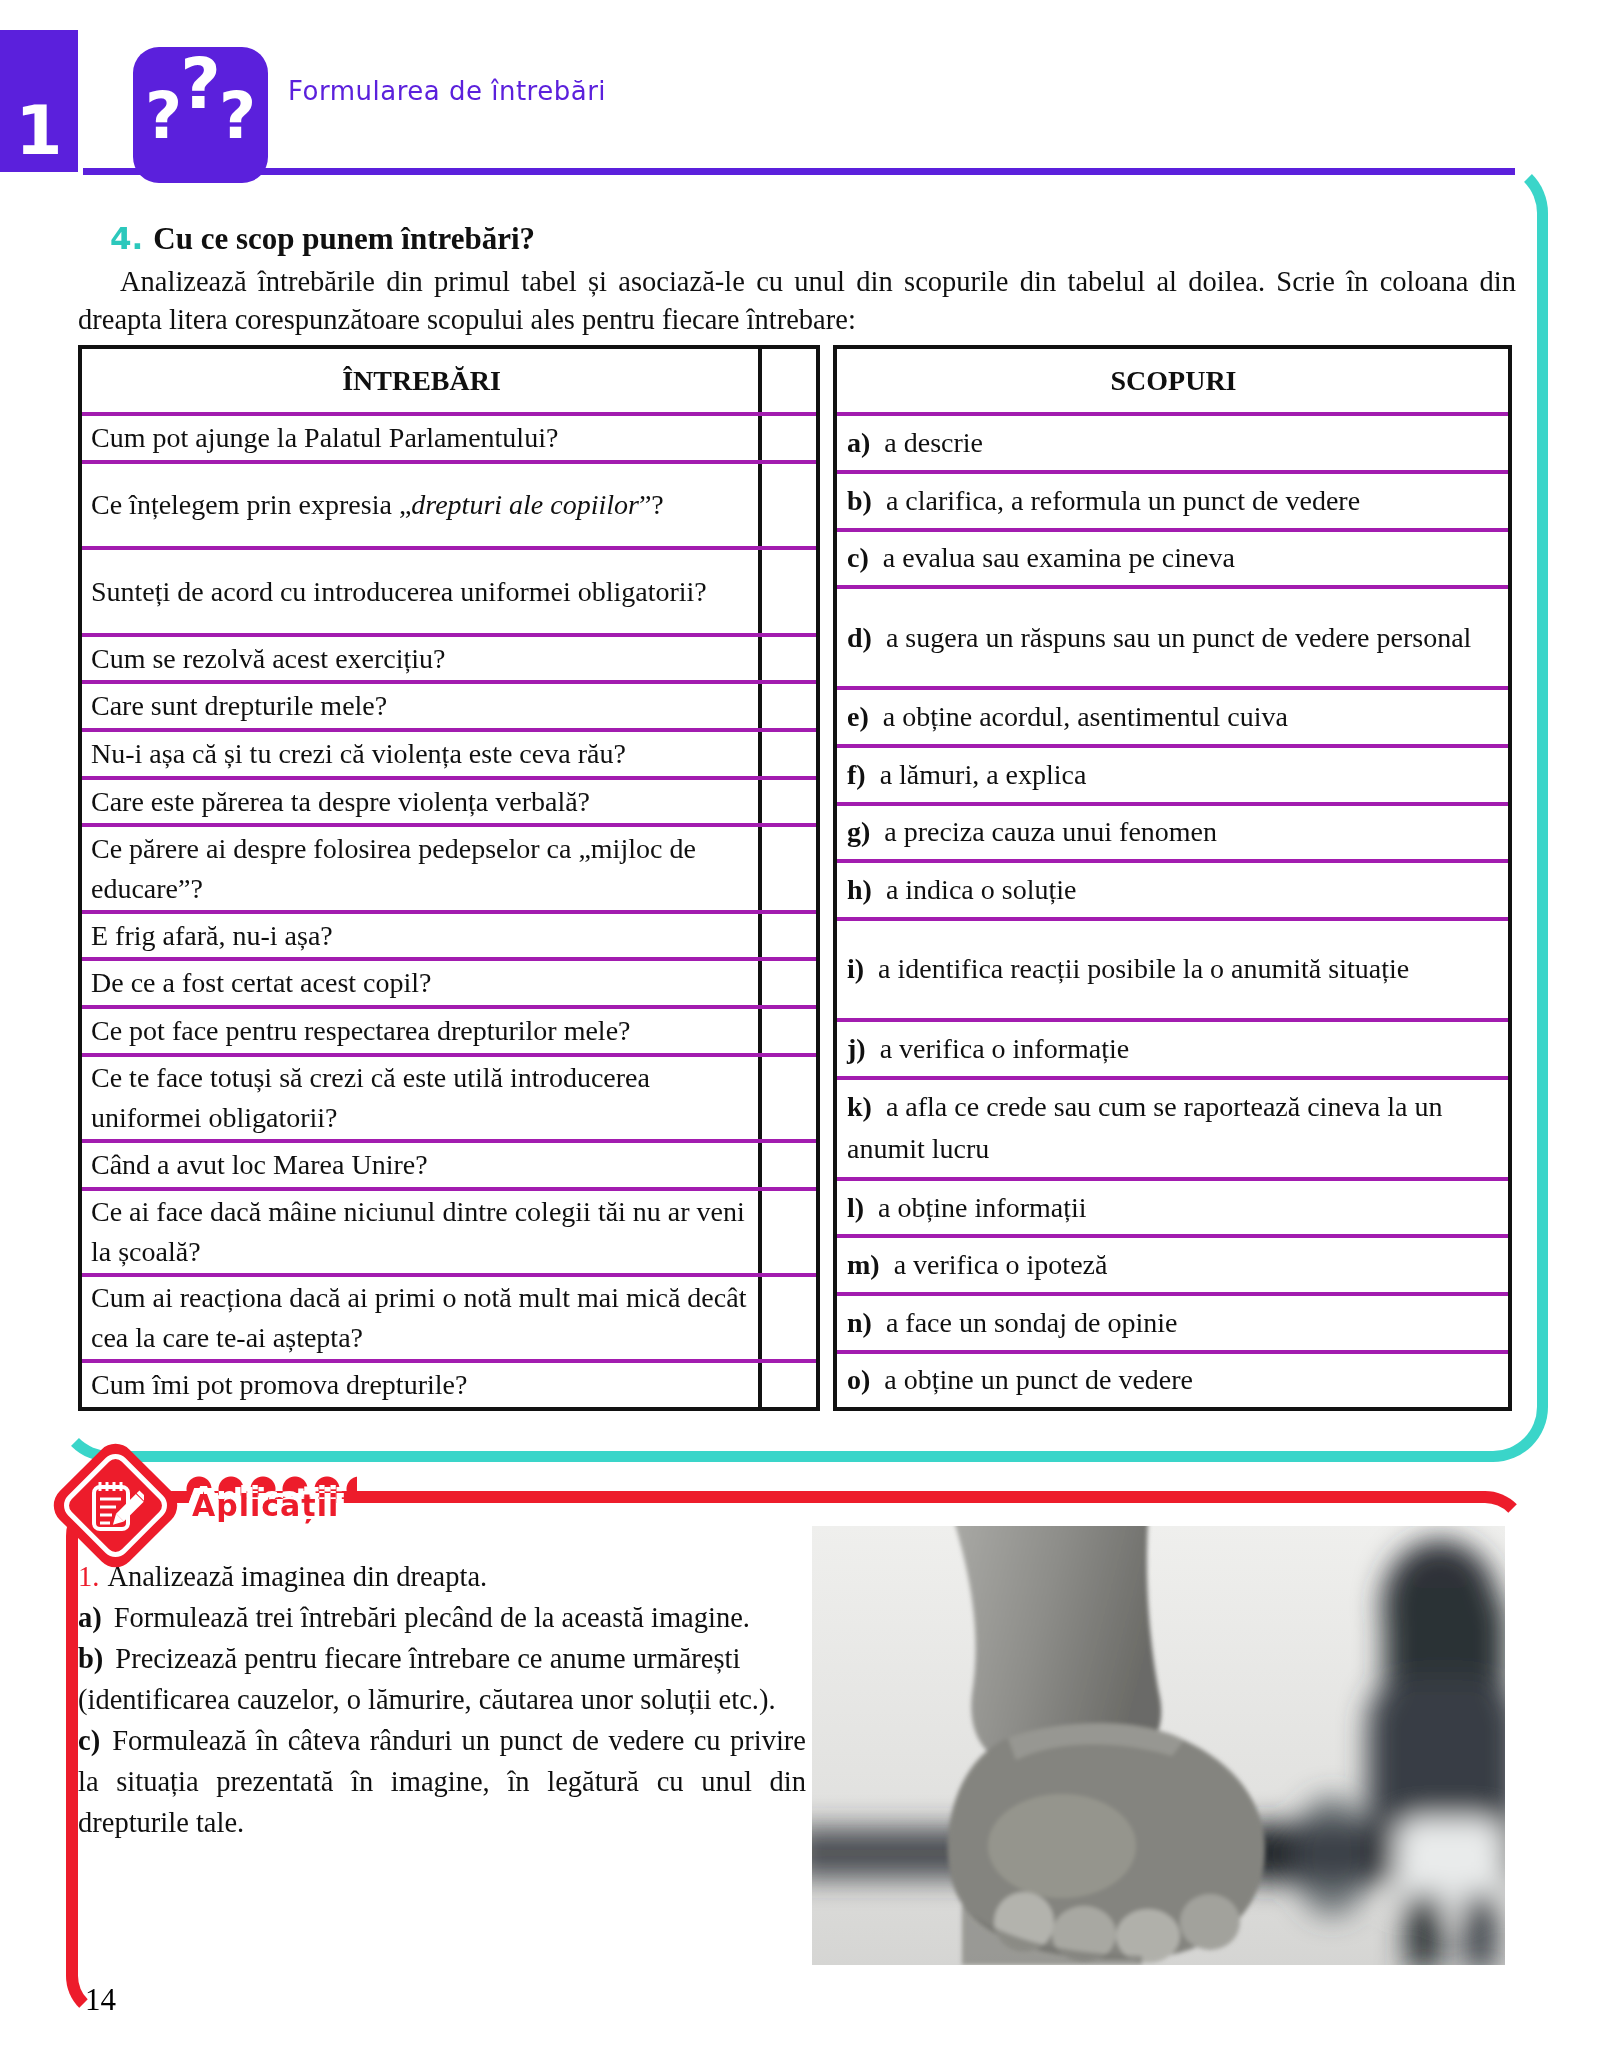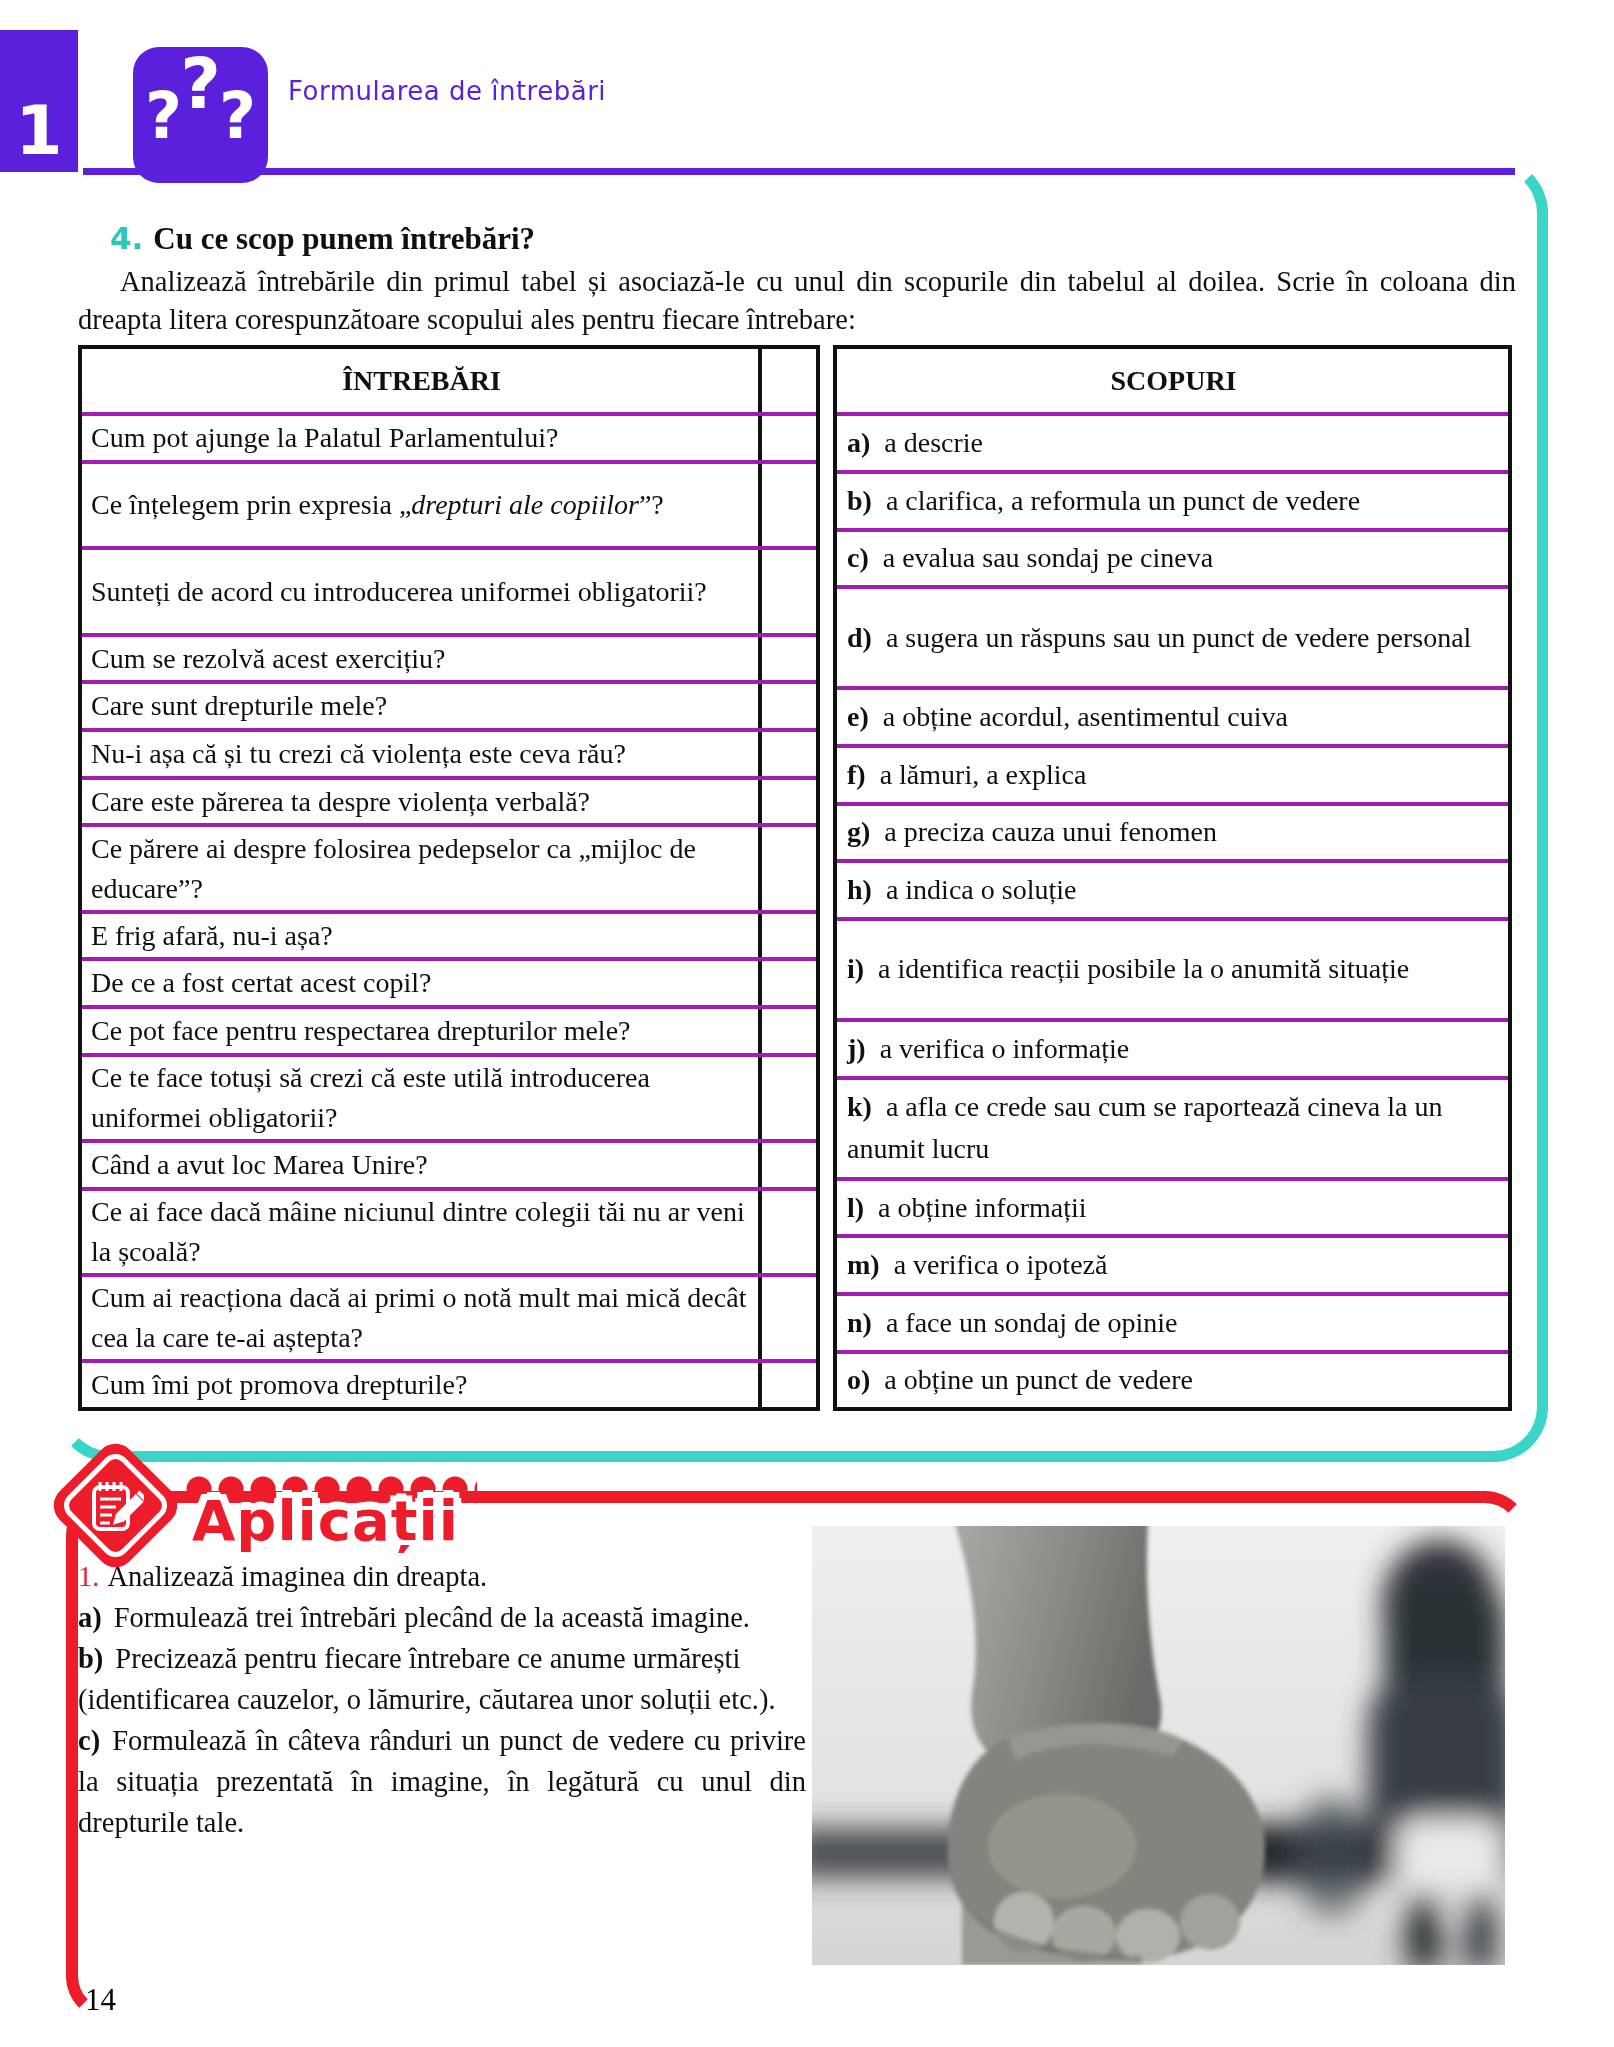--- a/index.html
+++ b/index.html
@@ -87,21 +87,21 @@
   .diamond .inner {
     position:absolute; left:9px; top:9px; right:9px; bottom:9px;
     border:5px solid #ffffff; border-radius:14px;
   }
   .diamond-icon {
     position:absolute; left:88px; top:1478px; width:56px; height:56px; z-index:7;
   }
   .app-label {
     position:absolute; left:192px; top:1488px; z-index:5;
     font-family:"DejaVu Sans", sans-serif; font-weight:bold;
-    font-size:56px; color:#ed1c2b; letter-spacing:1px;
+    font-size:30px; color:#ed1c2b; letter-spacing:1px;
     text-shadow:-6px -6px 0 #fff, 6px -6px 0 #fff, -6px 6px 0 #fff, 6px 6px 0 #fff,
                 -8px 0 0 #fff, 8px 0 0 #fff, 0 -8px 0 #fff, 0 8px 0 #fff;
   }
   .app-label::before {
     content:""; position:absolute; left:-6px; right:-18px; top:-12px; height:26px;
     z-index:-1;
     background-image:radial-gradient(circle at 13px 13px, #ed1c2b 12px, rgba(0,0,0,0) 13px);
     background-size:32px 26px; background-repeat:repeat-x;
   }
   .app-text { position:absolute; left:78px; top:1556px; width:728px; font-size:28.5px; line-height:41px; }
@@ -247,21 +247,21 @@
           <div><span class="ltr">a)</span><span>a descrie</span></div>
         </div>
     </div>
     <div class="trow r1">
       <div class="pcell">
           <div><span class="ltr">b)</span><span>a clarifica, a reformula un punct de vedere</span></div>
         </div>
     </div>
     <div class="trow r1">
       <div class="pcell">
-          <div><span class="ltr">c)</span><span>a evalua sau sondaj pe cineva</span></div>
+          <div><span class="ltr">c)</span><span>a evalua sau examina pe cineva</span></div>
         </div>
     </div>
     <div class="trow r2">
       <div class="pcell">
           <div><span class="ltr">d)</span><span>a sugera un răspuns sau un punct de vedere personal</span></div>
         </div>
     </div>
     <div class="trow r1">
       <div class="pcell">
           <div><span class="ltr">e)</span><span>a obține acordul, asentimentul cuiva</span></div>

